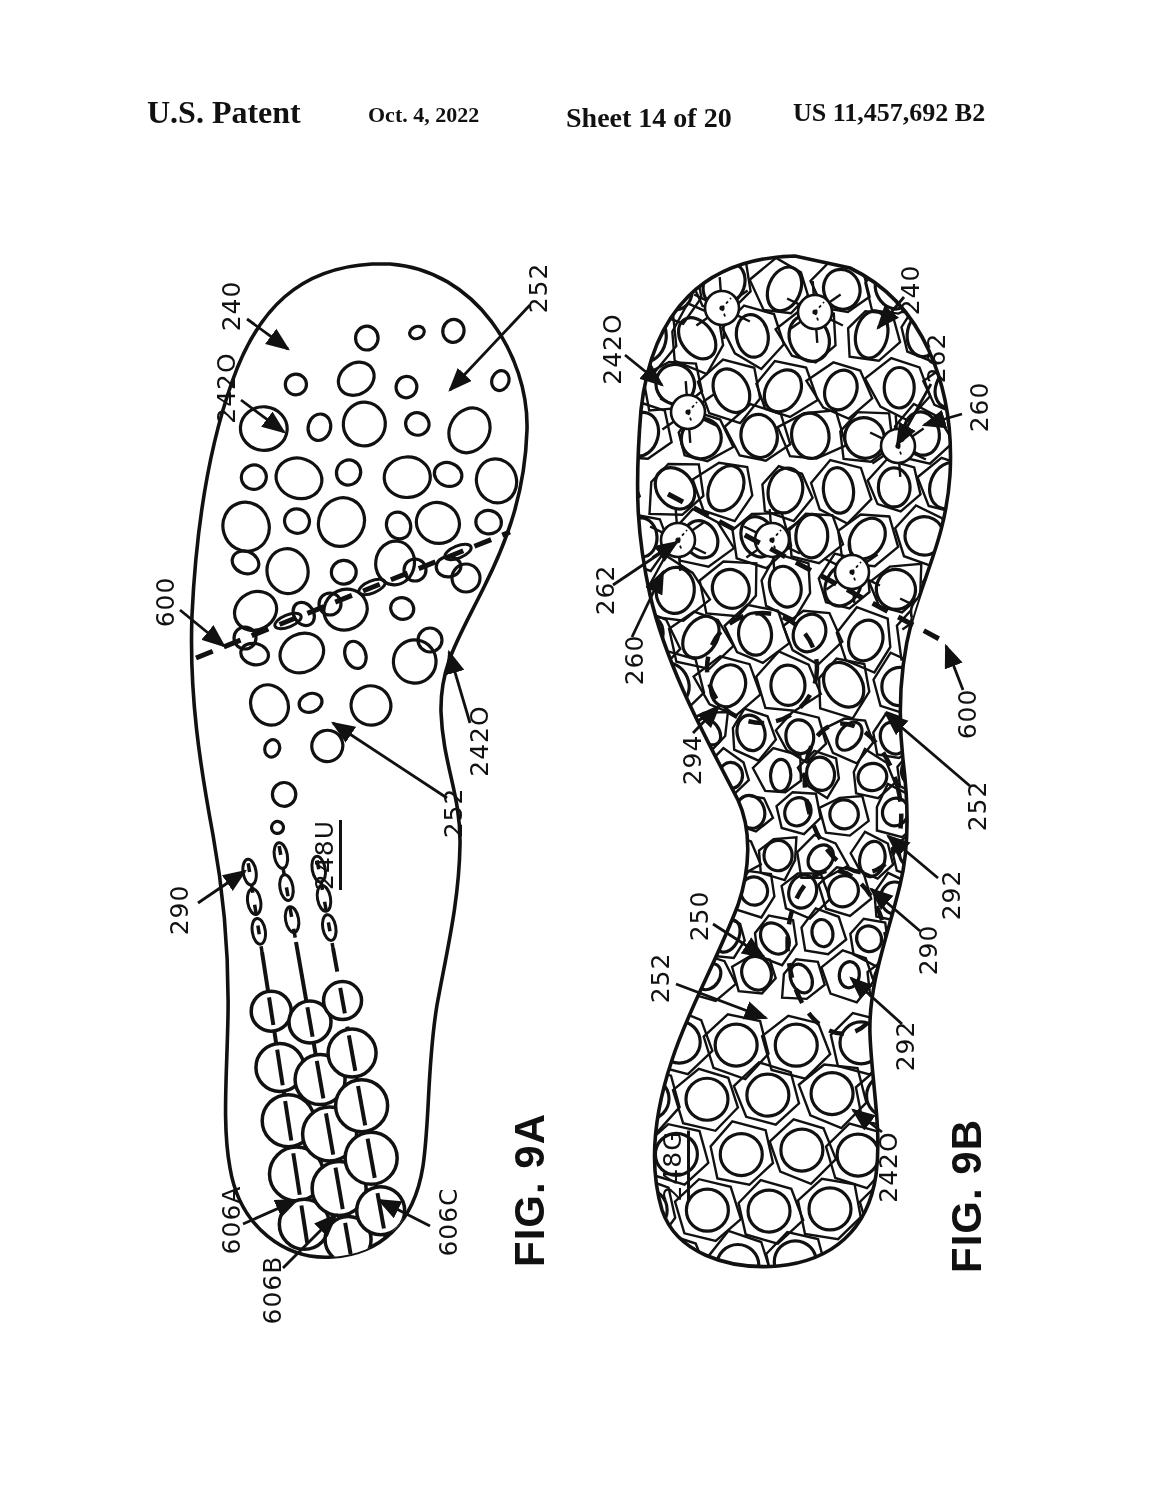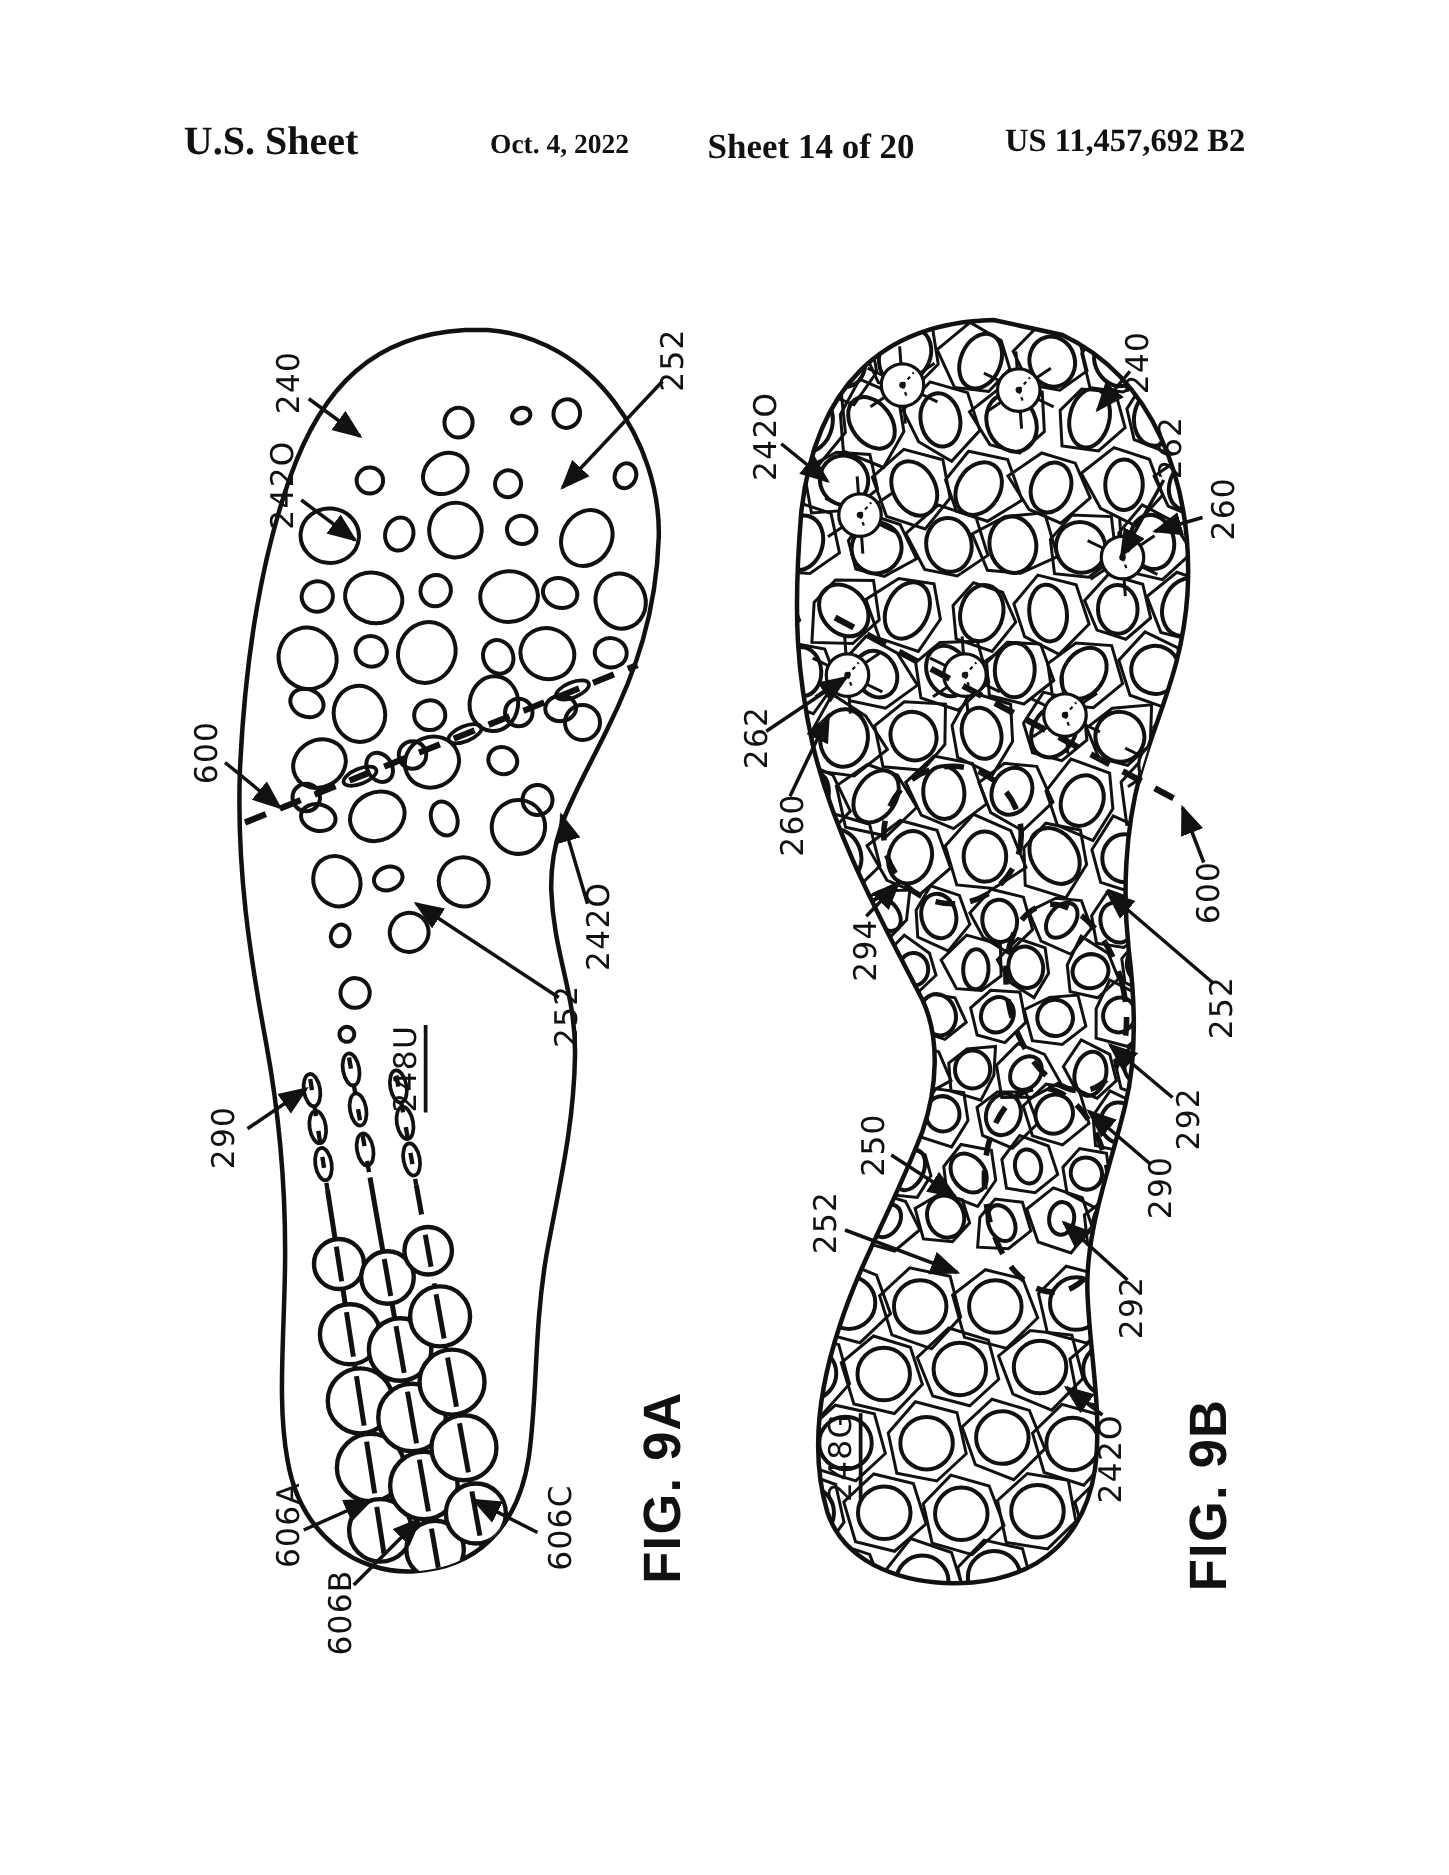--- a/index.html
+++ b/index.html
@@ -1,37 +1,37 @@
 <!DOCTYPE html>
 <html><head>
 <meta charset="utf-8">
 <style>
   html,body{margin:0;padding:0;background:#ffffff;}
   .page{position:relative;width:1159px;height:1500px;background:#fff;overflow:hidden;
         font-family:"Liberation Sans",sans-serif;color:#111;}
   .hdr{position:absolute;font-family:"Liberation Serif",serif;font-weight:bold;white-space:nowrap;}
   .hdr-title{left:147px;top:94px;font-size:32px;}
-  .hdr-date{left:392px;top:102px;font-size:22px;}
+  .hdr-date{left:368px;top:102px;font-size:22px;}
   .hdr-sheet{left:566px;top:102px;font-size:28px;}
-  .hdr-num{left:793px;top:98px;font-size:26px;margin-left:11px;}
+  .hdr-num{left:793px;top:98px;font-size:26px;}
   svg#art{position:absolute;left:0;top:0;}
   .ref{position:absolute;transform:translate(-50%,-50%) rotate(-90deg);
        font-family:"DejaVu Sans",sans-serif;font-size:25px;letter-spacing:1px;
        white-space:nowrap;line-height:1;}
   .ref.ul{border-bottom:3px solid #111;padding-bottom:2px;}
   .caption{position:absolute;transform:translate(-50%,-50%) rotate(-90deg);
        font-family:"Liberation Sans",sans-serif;font-weight:bold;font-size:42px;
        white-space:nowrap;letter-spacing:1px;}
 </style>
 </head>
 <body>
 
 <div class="page">
 
-  <div class="hdr hdr-title">U.S. Sheet</div>
+  <div class="hdr hdr-title">U.S. Patent</div>
   <div class="hdr hdr-date">Oct. 4, 2022</div>
   <div class="hdr hdr-sheet">Sheet 14 of 20</div>
   <div class="hdr hdr-num">US 11,457,692 B2</div>
 
   <svg id="art" width="1159" height="1500" viewBox="0 0 1159 1500">
     <defs>
       <marker id="arrow" viewBox="0 0 10 8" refX="9" refY="4" markerWidth="8.5" markerHeight="7" orient="auto-start-reverse">
         <path d="M0,0 L10,4 L0,8 z" fill="#111"></path>
       </marker>
       <clipPath id="clipA">

